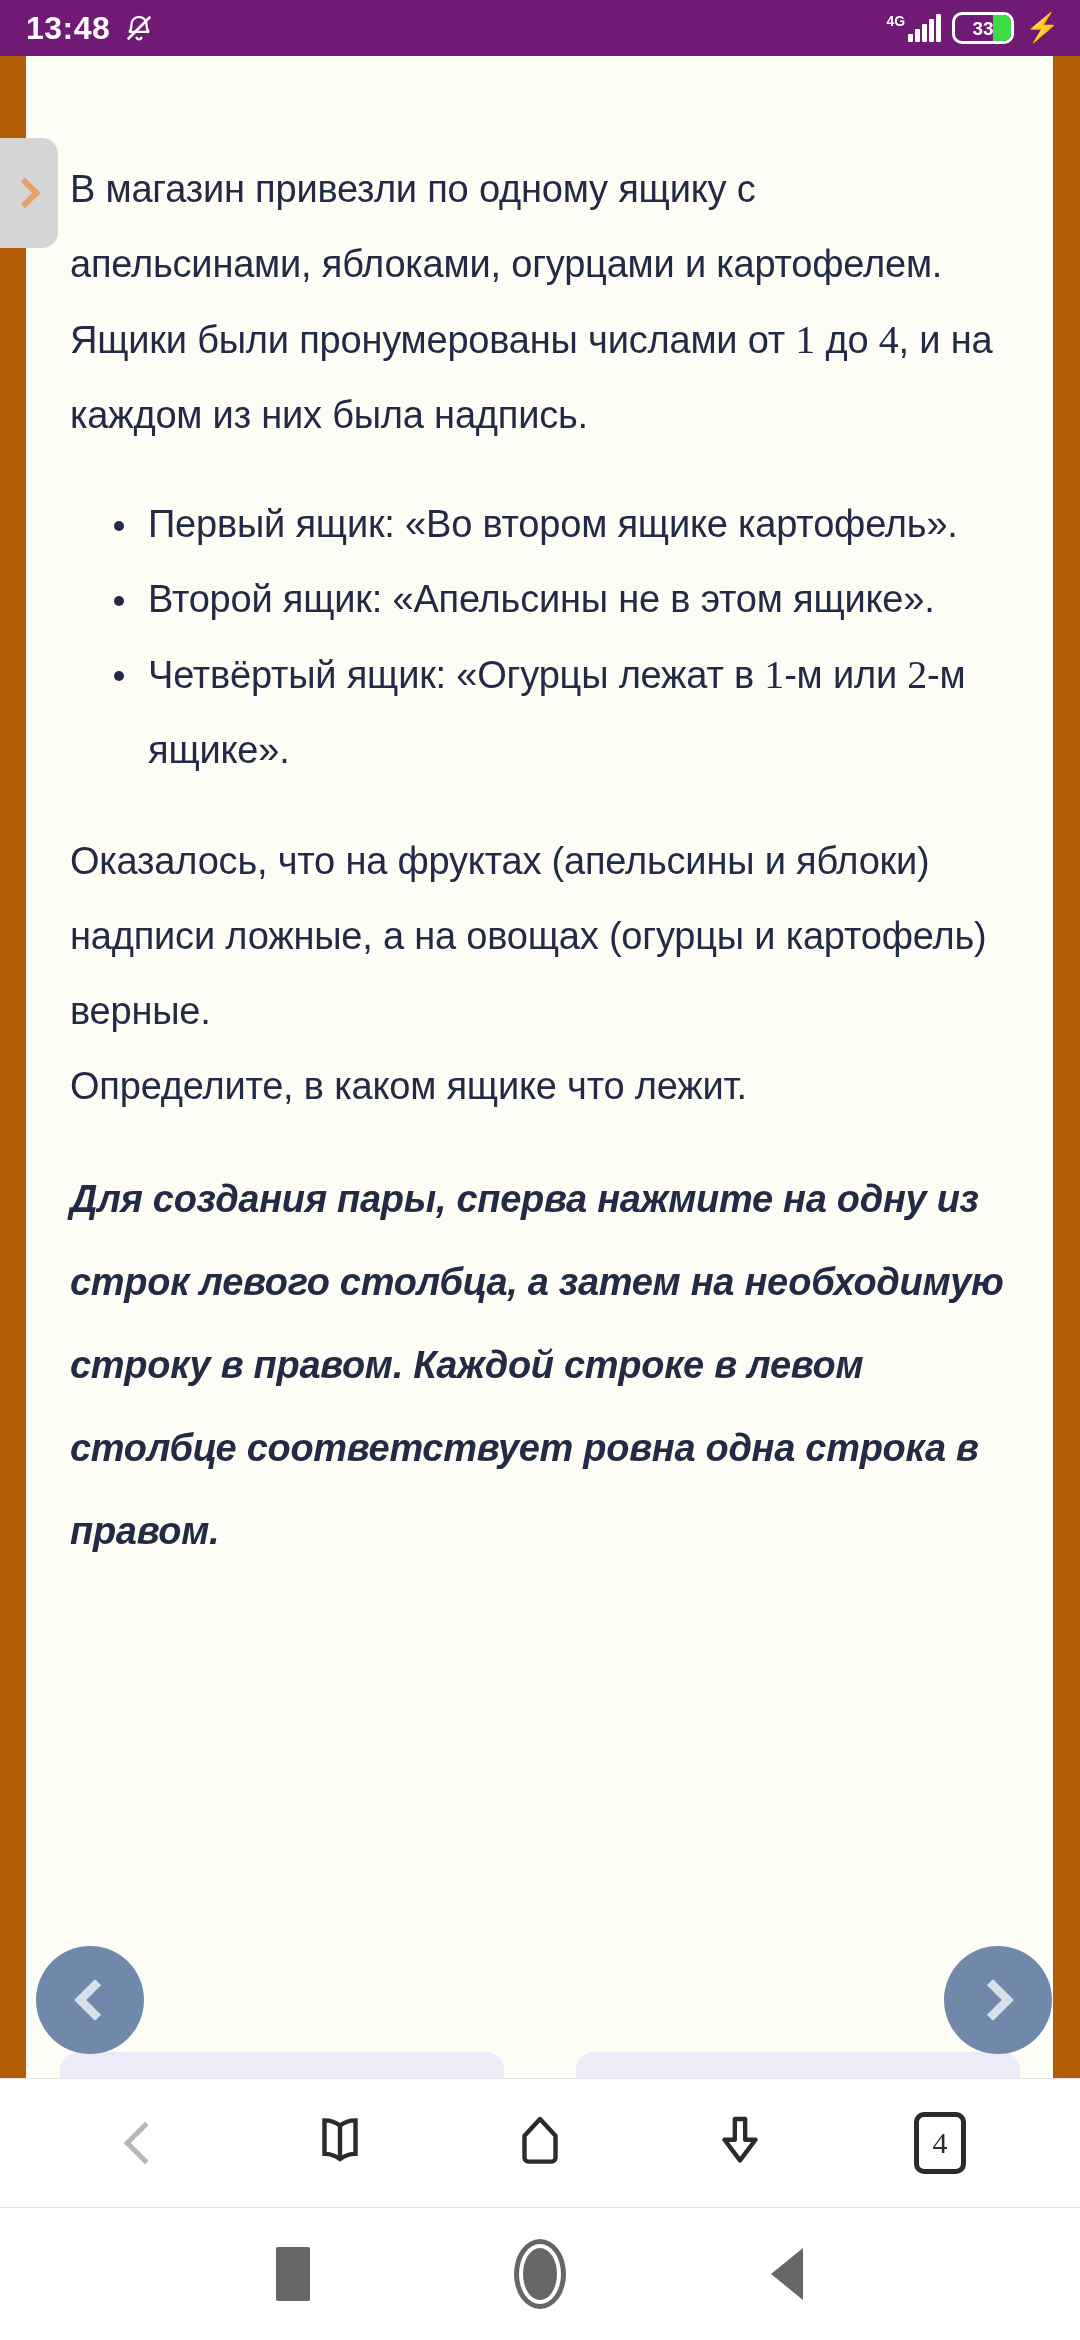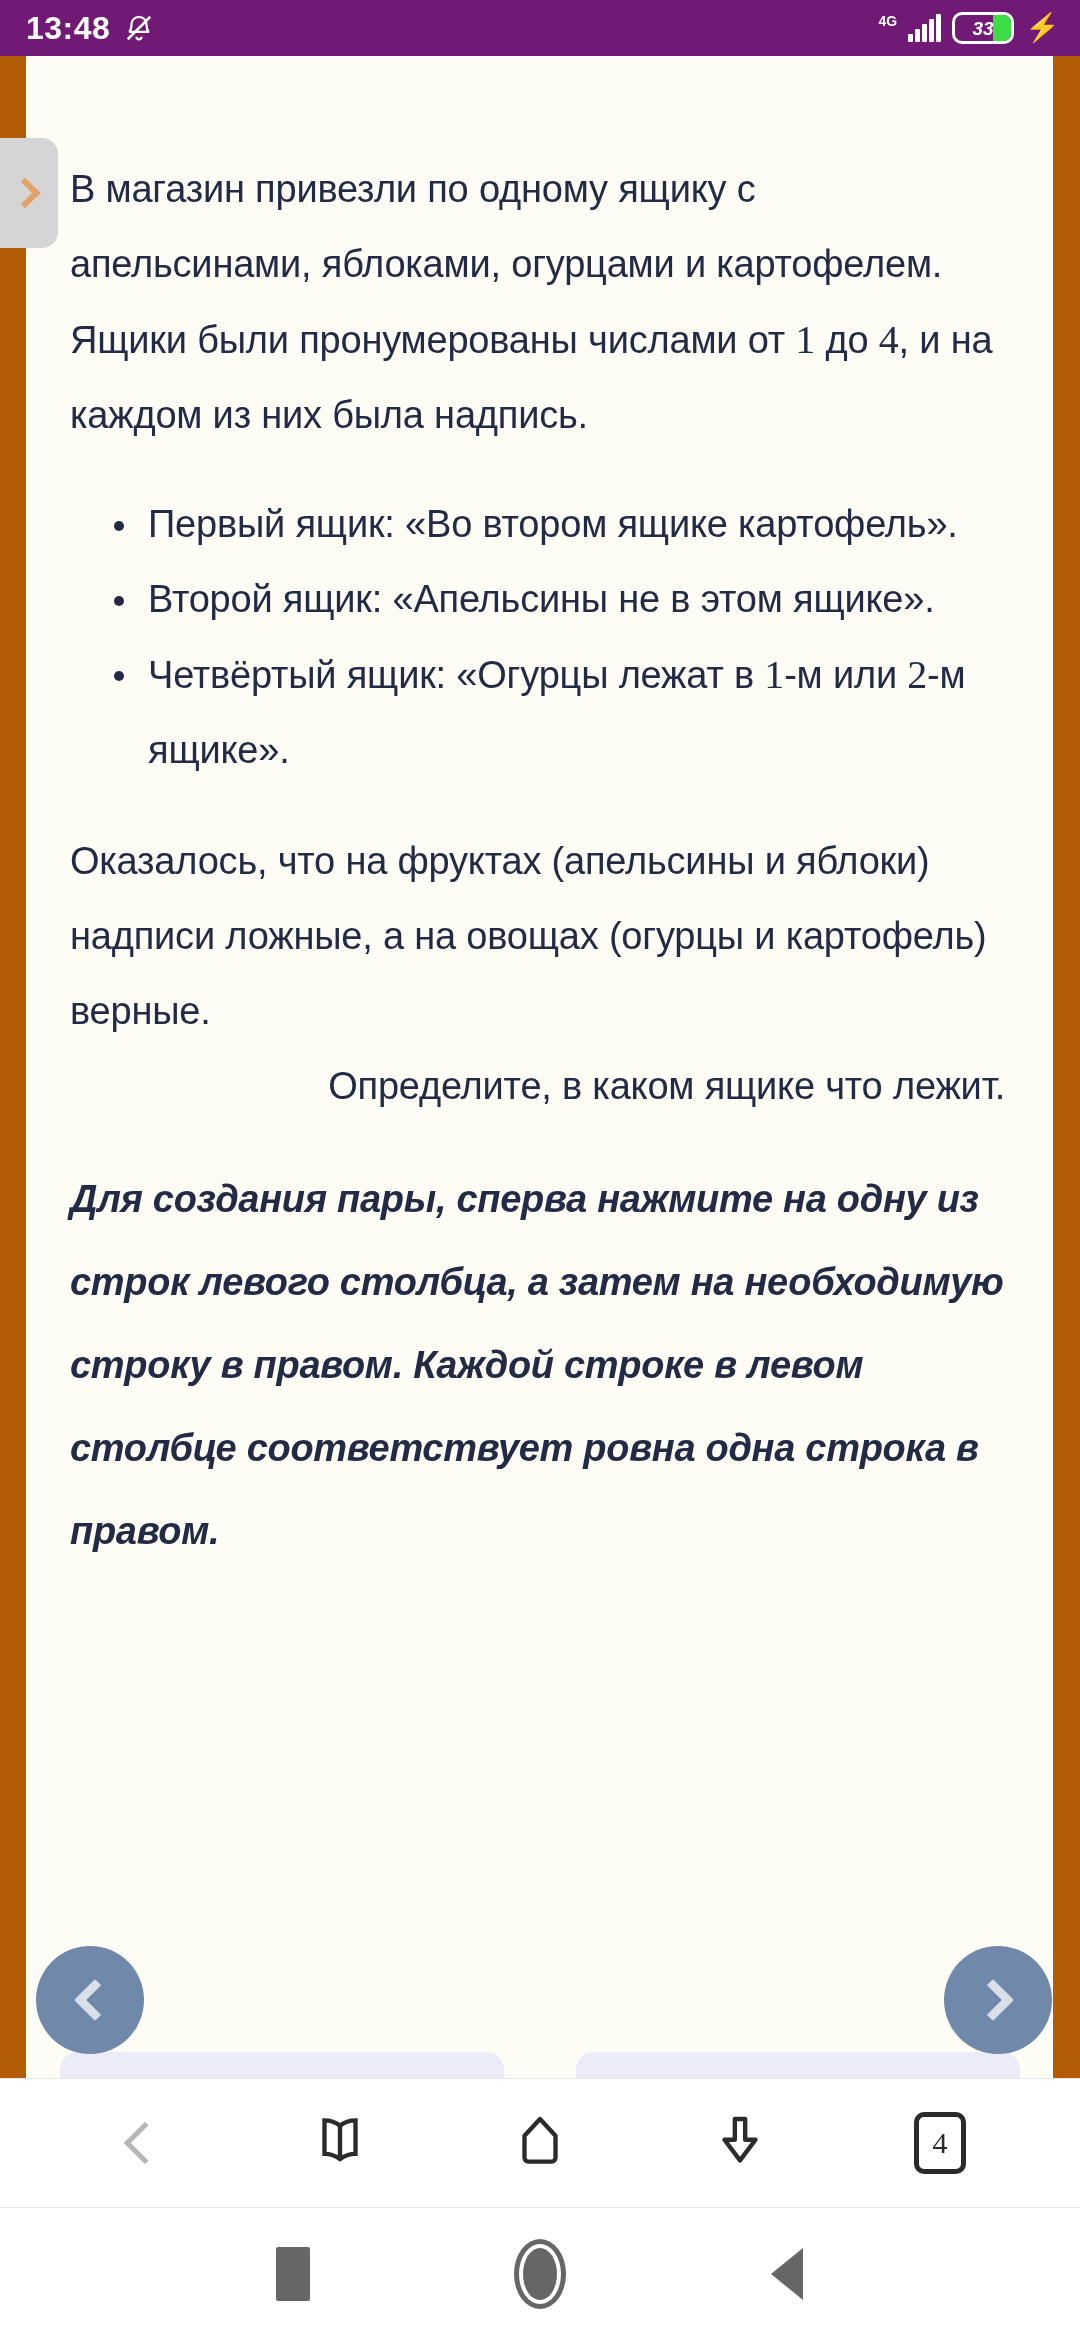--- a/index.html
+++ b/index.html
@@ -14,37 +14,37 @@
   .statusbar{
     position:absolute; top:0; left:0; width:1080px; height:56px;
     background:#701a75; color:#ffffff;
     display:flex; align-items:center; justify-content:space-between;
     padding:0 26px;
   }
   .sb-left{ display:flex; align-items:center; gap:14px; }
   .sb-clock{ font-size:32px; font-weight:bold; letter-spacing:.5px; line-height:1; }
   .sb-right{ display:flex; align-items:center; gap:11px; }
   .icon-bell-off{ position:relative; width:30px; height:32px; display:block; }
-  .net-wrap{ display:flex; align-items:flex-end; gap:11px; }
+  .net-wrap{ display:flex; align-items:flex-end; gap:3px; }
   .net-4g{ font-size:14px; font-weight:bold; line-height:1; margin-bottom:14px; }
   .bars{ display:flex; align-items:flex-end; gap:2px; height:28px; }
   .bars i{ display:block; width:5px; background:#fff; border-radius:1px; }
   .bars i:nth-child(1){ height:8px; }
   .bars i:nth-child(2){ height:13px; }
   .bars i:nth-child(3){ height:18px; }
   .bars i:nth-child(4){ height:23px; }
   .bars i:nth-child(5){ height:28px; }
   .battery{
     width:62px; height:32px; border:3px solid #ffffff; border-radius:10px;
     display:flex; align-items:center; position:relative; overflow:hidden;
   }
   .battery .fill{ position:absolute; right:0; top:0; bottom:0; width:33%; background:#3ddc47; }
   .battery .pct{
     position:relative; z-index:2; width:100%; text-align:center;
-    font-size:19px; font-weight:bold; color:#ffffff; line-height:1;font-style:italic;
+    font-size:19px; font-weight:bold; color:#ffffff; line-height:1;
   }
   .bolt{ font-size:28px; font-weight:bold; line-height:1; letter-spacing:-6px; }
 
   
   .webview{
     position:absolute; top:56px; left:0; width:1080px; height:2022px;
     background:#fdfdf5; overflow:hidden;
   }
   .edge-left{ position:absolute; left:0; top:0; width:26px; height:100%; background:#b35c06; }
   .edge-right{ position:absolute; right:0; top:0; width:27px; height:100%; background:#b35c06; }
@@ -186,21 +186,21 @@
 
     <p class="para"><span>В магазин привезли по одному ящику с апельсинами, яблоками, огурцами и картофелем. Ящики были пронумерованы числами от </span><span class="mathnum">1</span><span> до </span><span class="mathnum">4</span><span>, и на каждом из них была надпись.</span></p>
 
     <ul class="box-list">
       <li>Первый ящик: «Во втором ящике картофель».</li>
       <li>Второй ящик: «Апельсины не в этом ящике».</li>
       <li><span>Четвёртый ящик: «Огурцы лежат в </span><span class="mathnum">1</span><span>-м или </span><span class="mathnum">2</span><span>-м ящике».</span></li>
     </ul>
 
     <p class="para">Оказалось, что на фруктах (апельсины и яблоки) надписи ложные, а на овощах (огурцы и картофель) верные.</p>
-    <p class="para" style="margin-top:-34px;text-align:right;">Определите, в каком ящике что лежит.</p>
+    <p class="para" style="margin-top:-34px;">Определите, в каком ящике что лежит.</p>
     <p class="para-italic">Для создания пары, сперва нажмите на одну из строк левого столбца, а затем на необходимую строку в правом. Каждой строке в левом столбце соответствует ровна одна строка в правом.</p>
   </div>
 
   <div class="navcircle prev">
     <span class="arrow"></span>
   </div>
   <div class="navcircle next">
     <span class="arrow"></span>
   </div>
 

